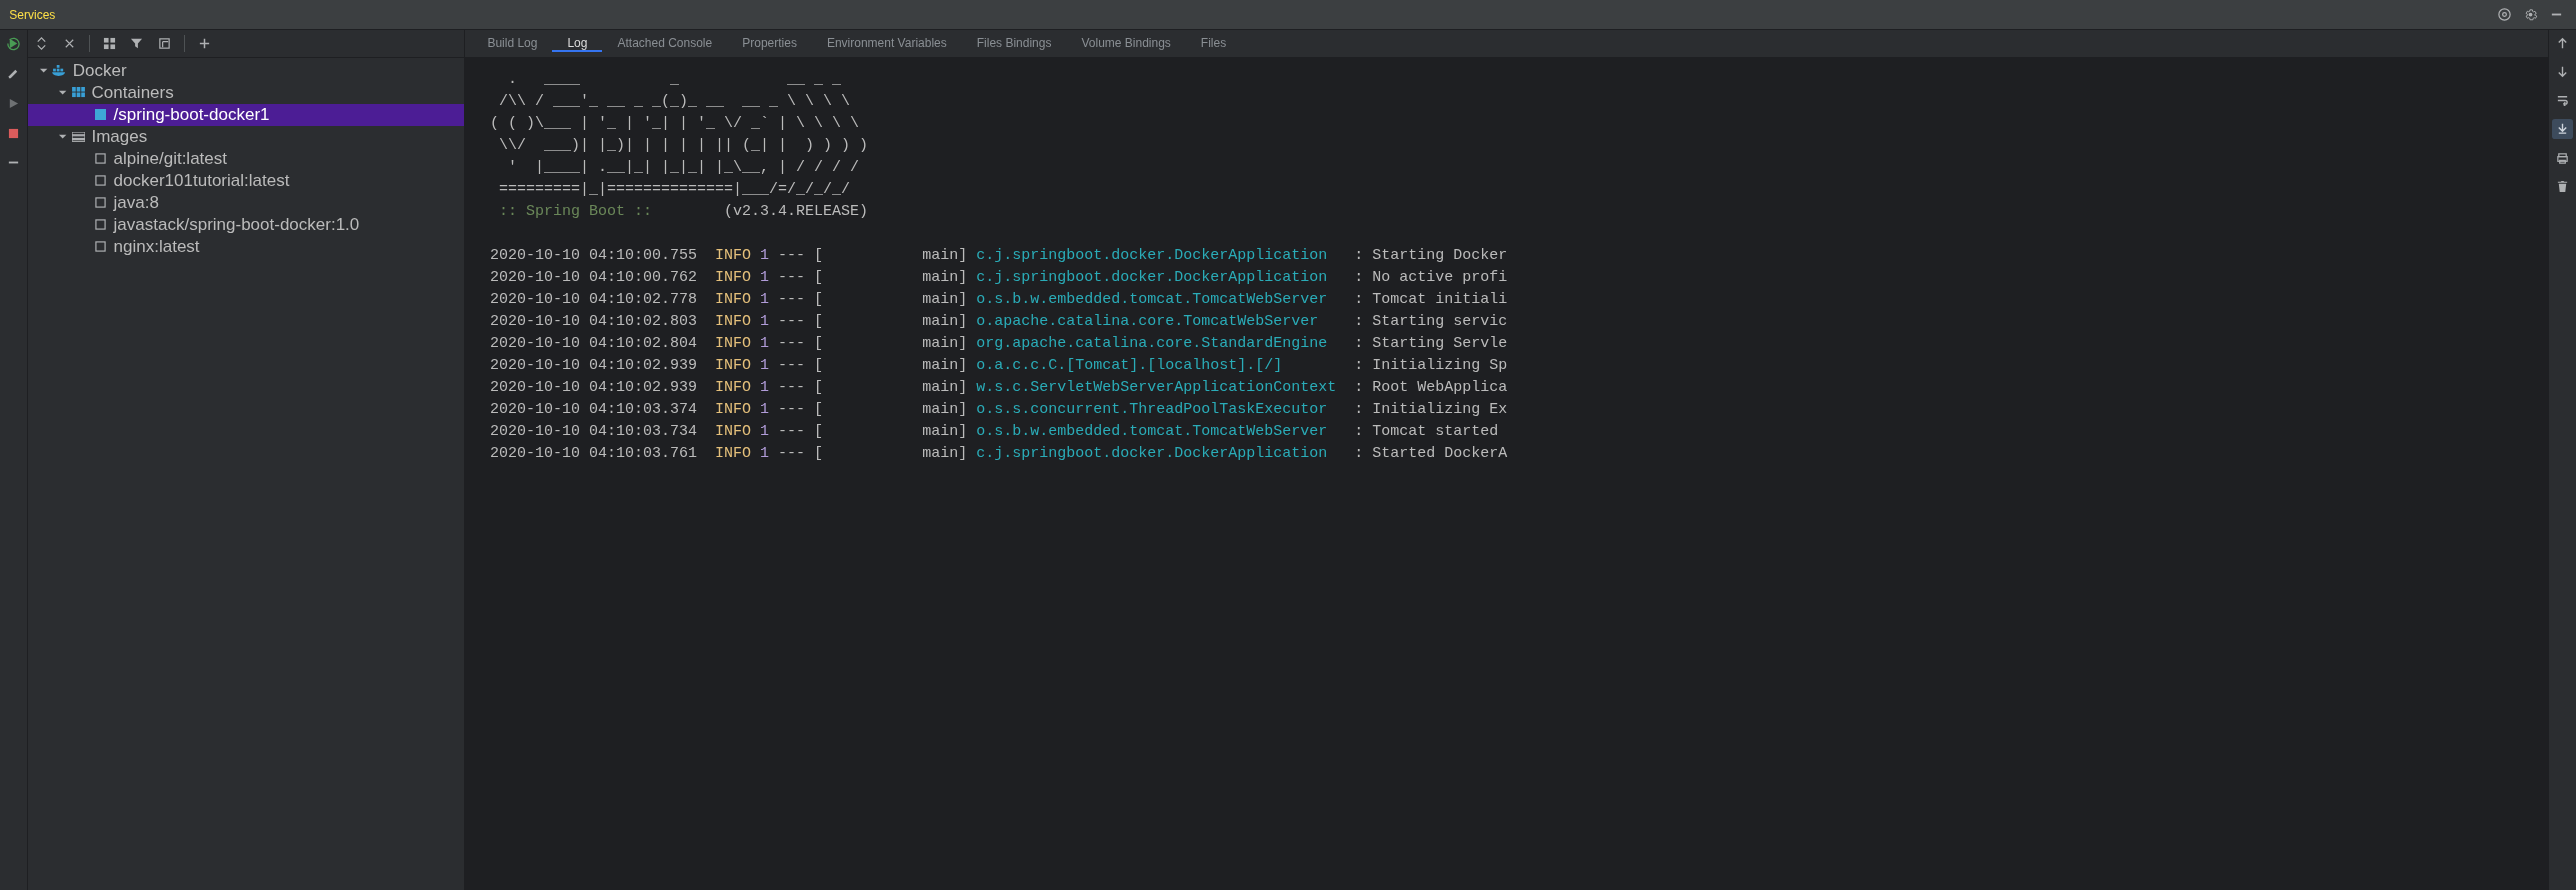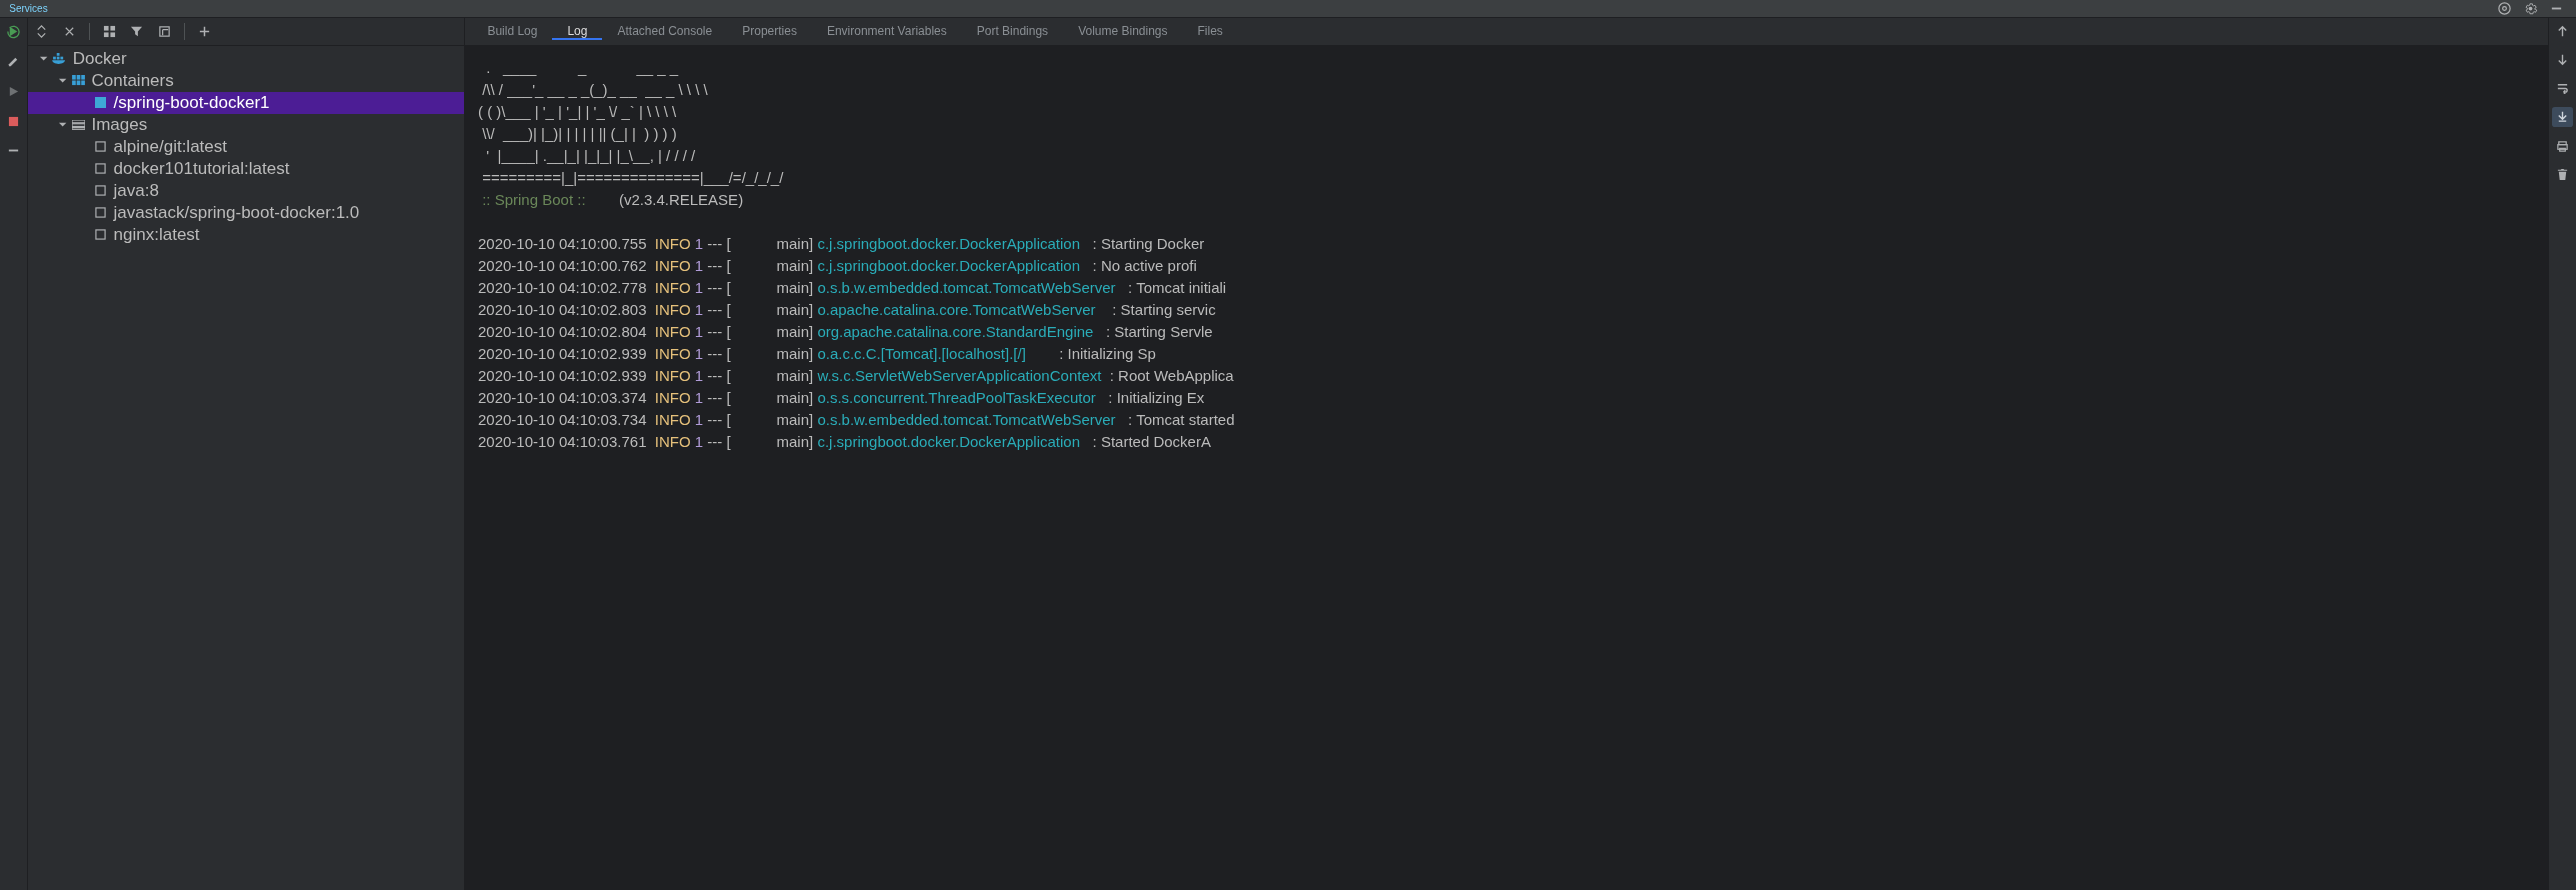--- a/index.html
+++ b/index.html
@@ -9,28 +9,28 @@
     font-family: -apple-system, BlinkMacSystemFont, "Segoe UI", sans-serif;
     font-size: 12px;
     width: 2576px;
     height: 891px;
     overflow: hidden;
     display: flex;
     flex-direction: column;
   }
   
   .titlebar {
-    height: 18px;
+    height: 30px;
     background: #3c3f41;
     border-bottom: 0.9px solid #1e1f22;
     display: flex;
     align-items: center;
     padding: 0 9.3px;
-    font-size: 10px;
-    color: #7dd3fc;
+    font-size: 12px;
+    color: #fde047;
   }
   .titlebar-spacer { flex: 1; }
   .titlebar .icon-btn {
     width: 20.5px; height: 20.5px;
     display: flex; align-items: center; justify-content: center;
     color: #afb1b3;
     margin-left: 5.6px;
   }
   
   .main {
@@ -130,22 +130,22 @@
     font-size:12px;
     border-bottom: 2.8px solid transparent;
   }
   .tab.active {
     color:#dcdcdc;
     border-bottom-color:#3574f0;
   }
   .console {
     flex:1;
     background:#1e1f22;
-    padding: 11px 13px;
-    font-family: Liberation Sans, sans-serif;
+    padding: 11px 25px;
+    font-family: Liberation Mono, monospace;
     font-size: 15px;
     line-height: 22px;
     white-space: pre;
     overflow:hidden;
     color:#bbbbbb;
   }
   .c-green { color:#6a8759; }
   .c-yellow { color:#e5c07b; }
   .c-pid   { color:#b19cd9; }
   .c-cyan  { color:#2aacb8; }
@@ -369,21 +369,21 @@
     </div>
   </div>
 
   <div class="right-panel">
     <div class="tabs" id="tabs">
         <div class="tab">Build Log</div>
         <div class="tab active">Log</div>
         <div class="tab">Attached Console</div>
         <div class="tab">Properties</div>
         <div class="tab">Environment Variables</div>
-        <div class="tab">Port Bindings</div>
+        <div class="tab">Files Bindings</div>
         <div class="tab">Volume Bindings</div>
         <div class="tab">Files</div>
       </div>
     <div class="console" id="console">  .   ____          _            __ _ _
  /\\ / ___'_ __ _ _(_)_ __  __ _ \ \ \ \
 ( ( )\___ | '_ | '_| | '_ \/ _` | \ \ \ \
  \\/  ___)| |_)| | | | | || (_| |  ) ) ) )
   '  |____| .__|_| |_|_| |_\__, | / / / /
  =========|_|==============|___/=/_/_/_/
 <span class="c-green"> :: Spring Boot ::</span>        (v2.3.4.RELEASE)

